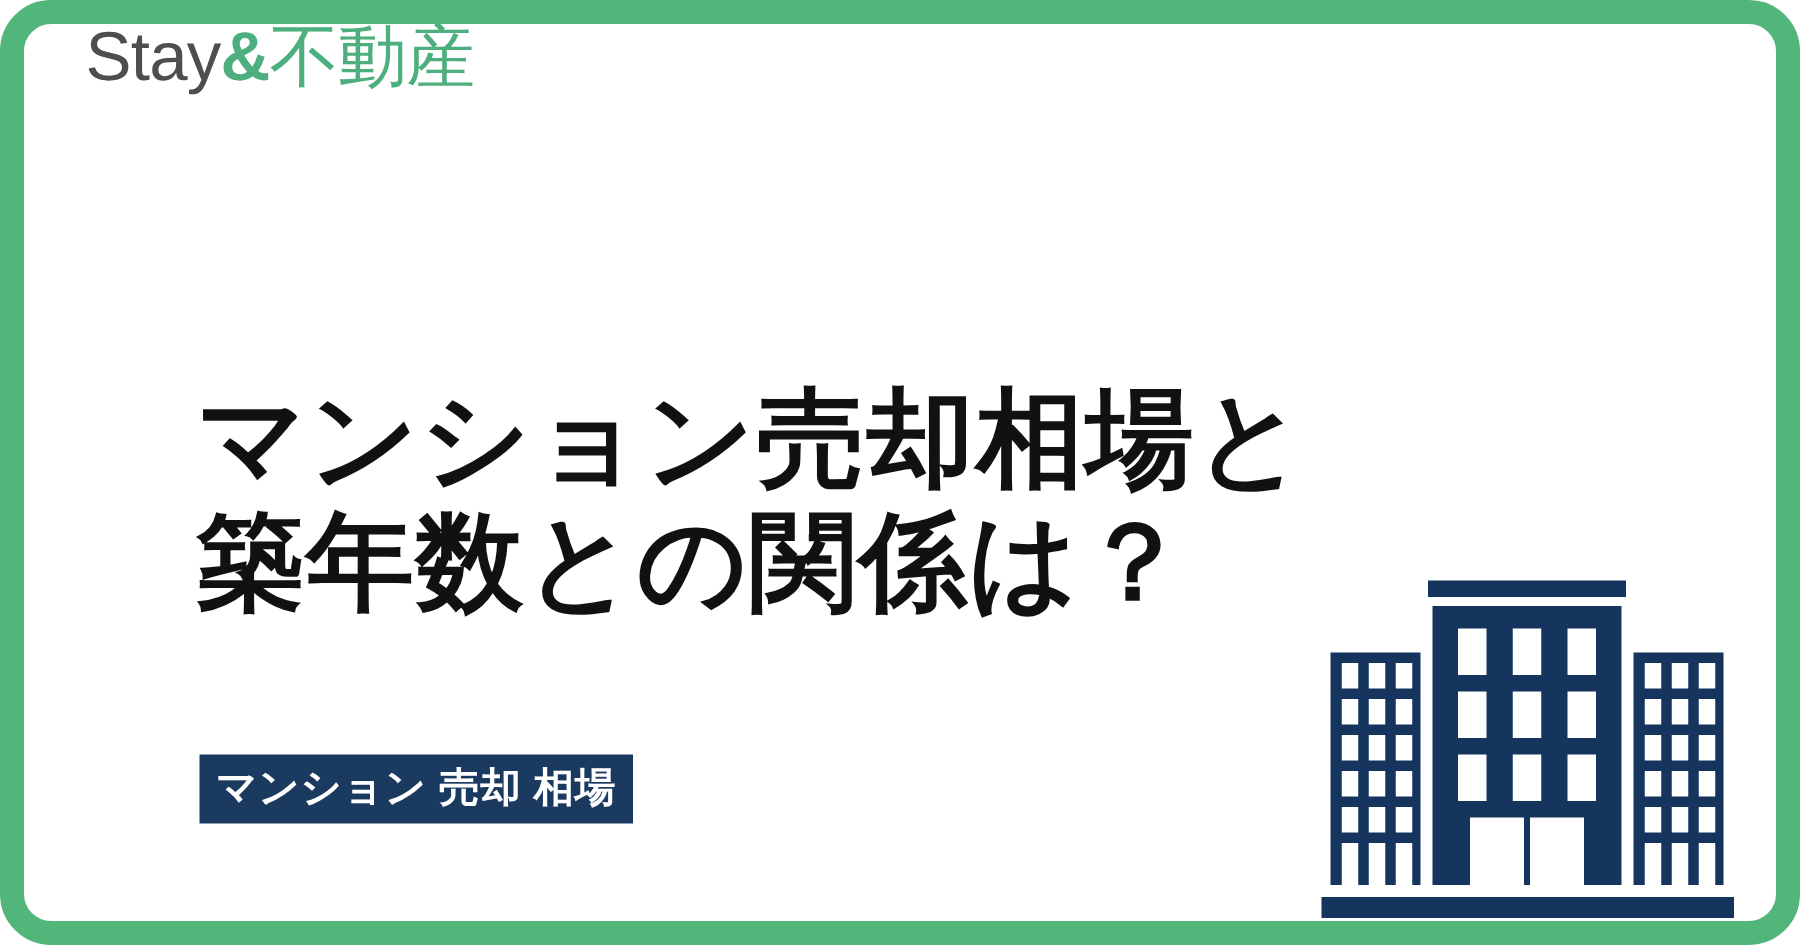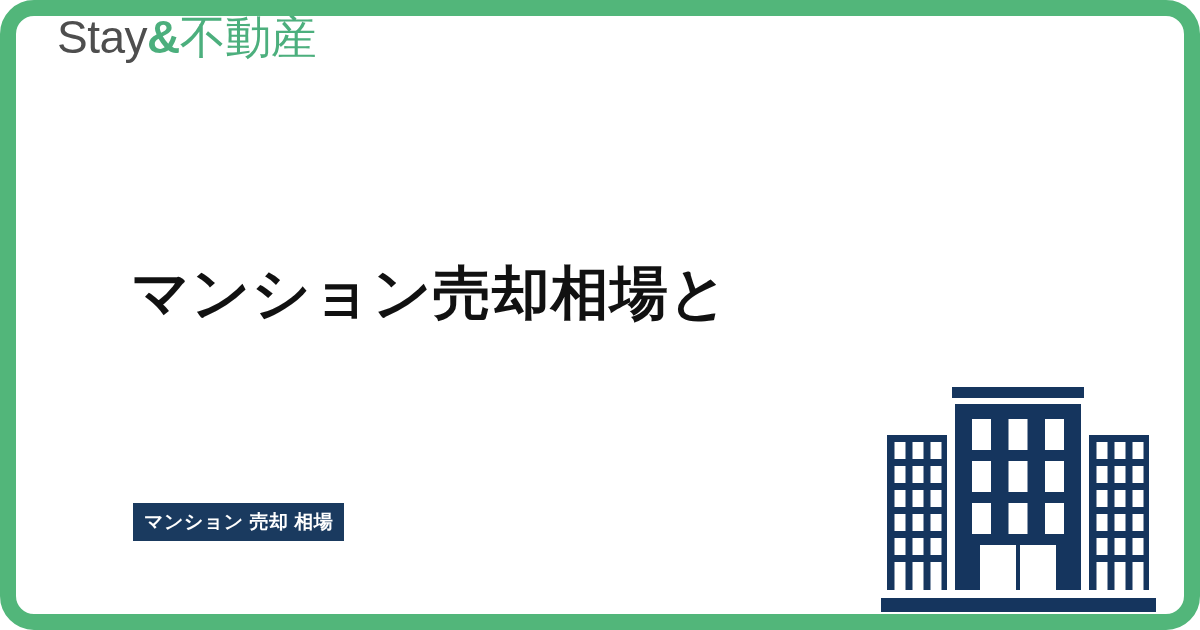--- a/index.html
+++ b/index.html
@@ -75,35 +75,35 @@
 
   
   #title {
     position: absolute;
     left: 131px;
     top: 252px;
     z-index: 20;
   }
   #title .title-line {
     color: #111111;
-    font-size: 58px;
+    font-size: 72px;
     font-weight: 700;
     line-height: 82px;
     letter-spacing: 1px;
     white-space: nowrap;
   }
 
   
   #tag {
     position: absolute;
     left: 133px;
     top: 503px;
     background: #1a3a5f;
     color: #ffffff;
-    font-size: 19px;
+    font-size: 27px;
     font-weight: 700;
     line-height: 1;
     padding: 9px 11px 10px 11px;
     letter-spacing: 0.5px;
     white-space: nowrap;
     z-index: 20;
   }
 
   
   #illustration {
@@ -125,20 +125,21 @@
 
 <div id="canvas">
 
   <div id="logo">
     <span class="logo-stay">Stay</span><span class="logo-amp">&amp;</span><span class="logo-jp">不動産</span>
   </div>
 
 
   <div id="title">
     <div class="title-line">マンション売却相場と</div>
+    <div class="title-line">築年数との関係は？</div>
   </div>
 
   <div id="tag">マンション 売却 相場</div>
 
   <div id="illustration">
     <svg viewBox="0 0 300 240" xmlns="http://www.w3.org/2000/svg" aria-hidden="true">
       <g fill="#15355e">
 
         <g>
           <rect x="19" y="55" width="60" height="155"></rect>

